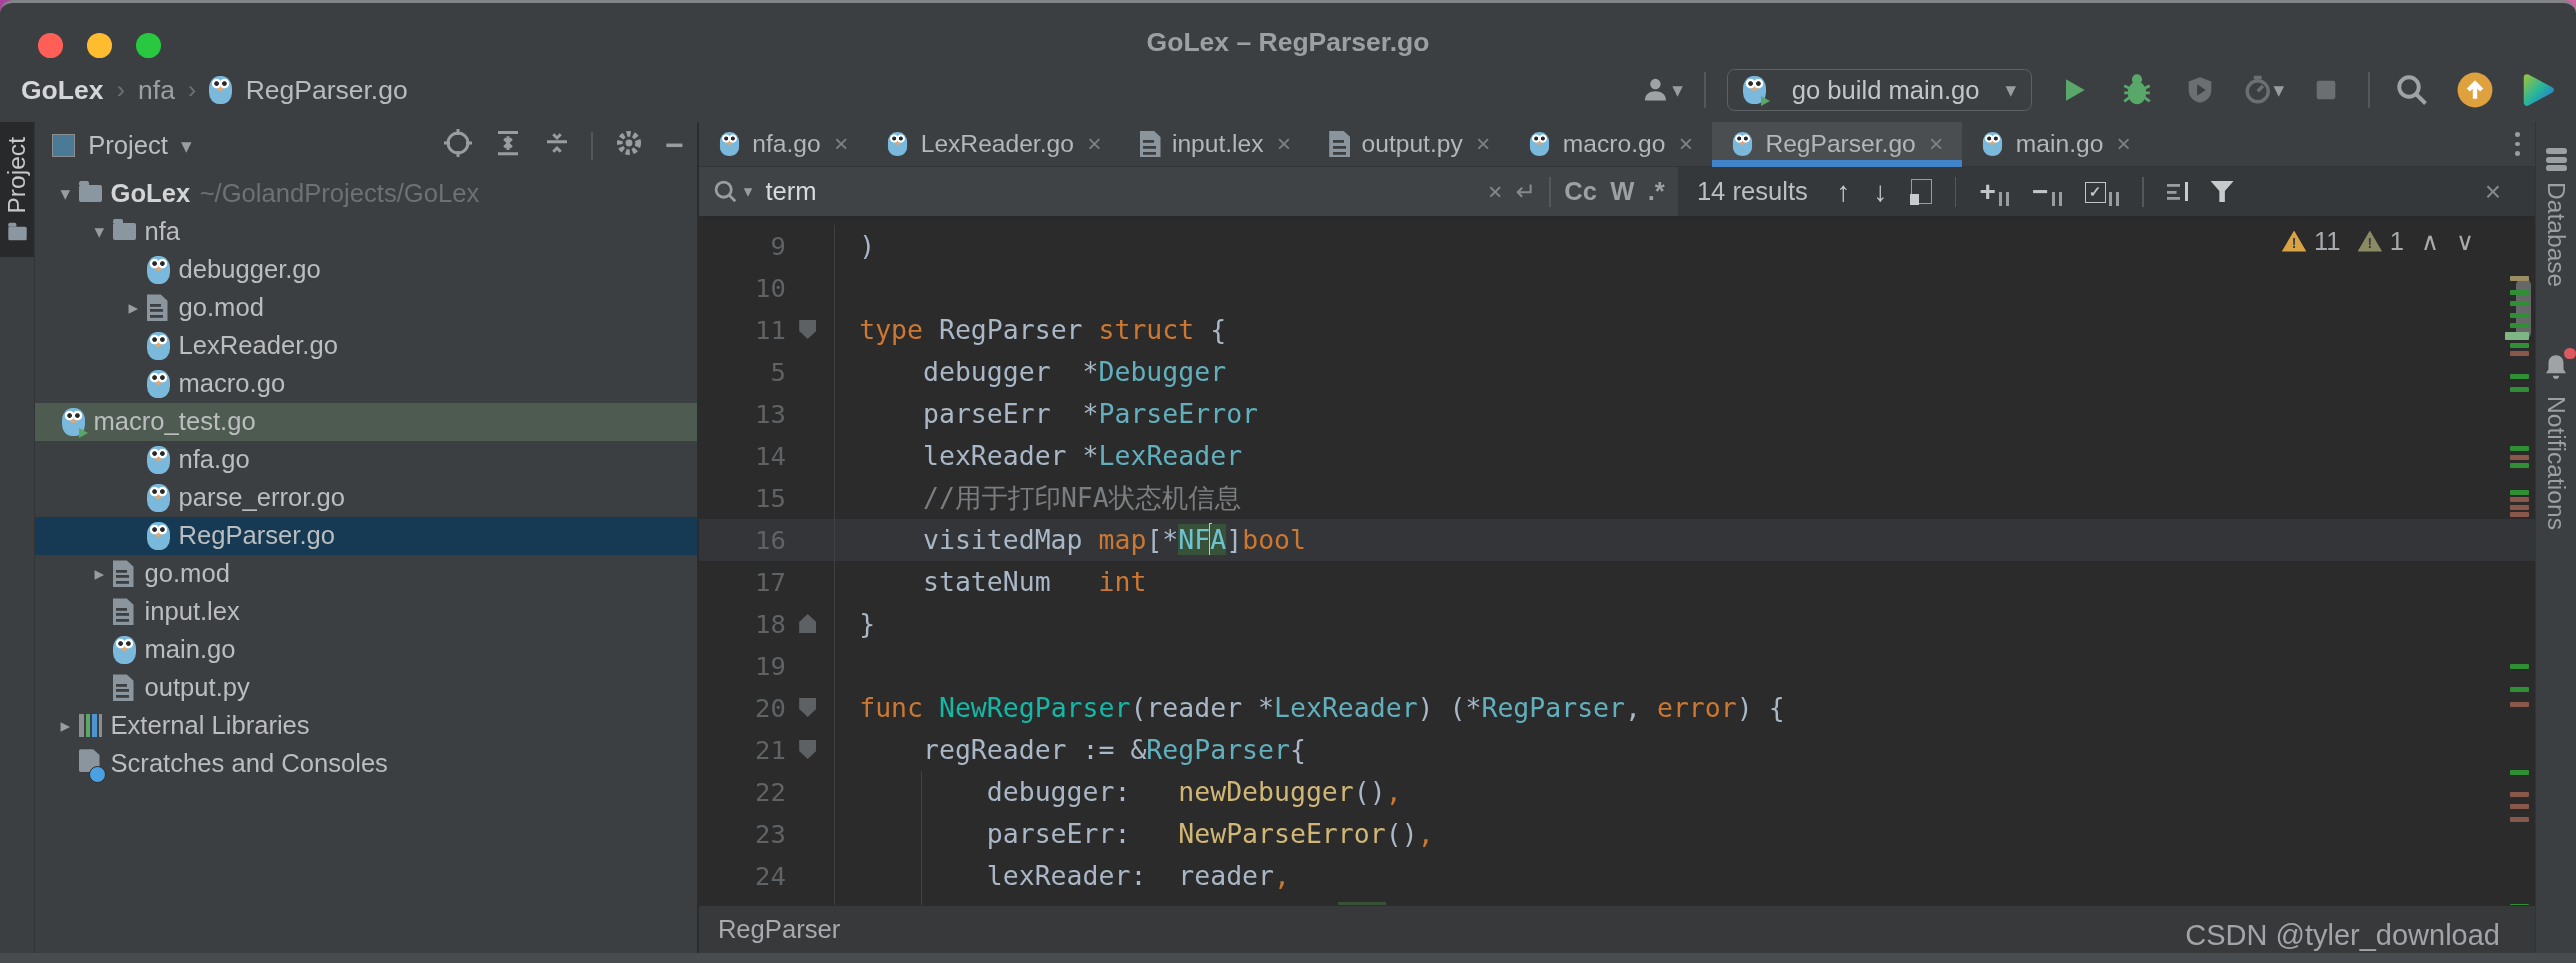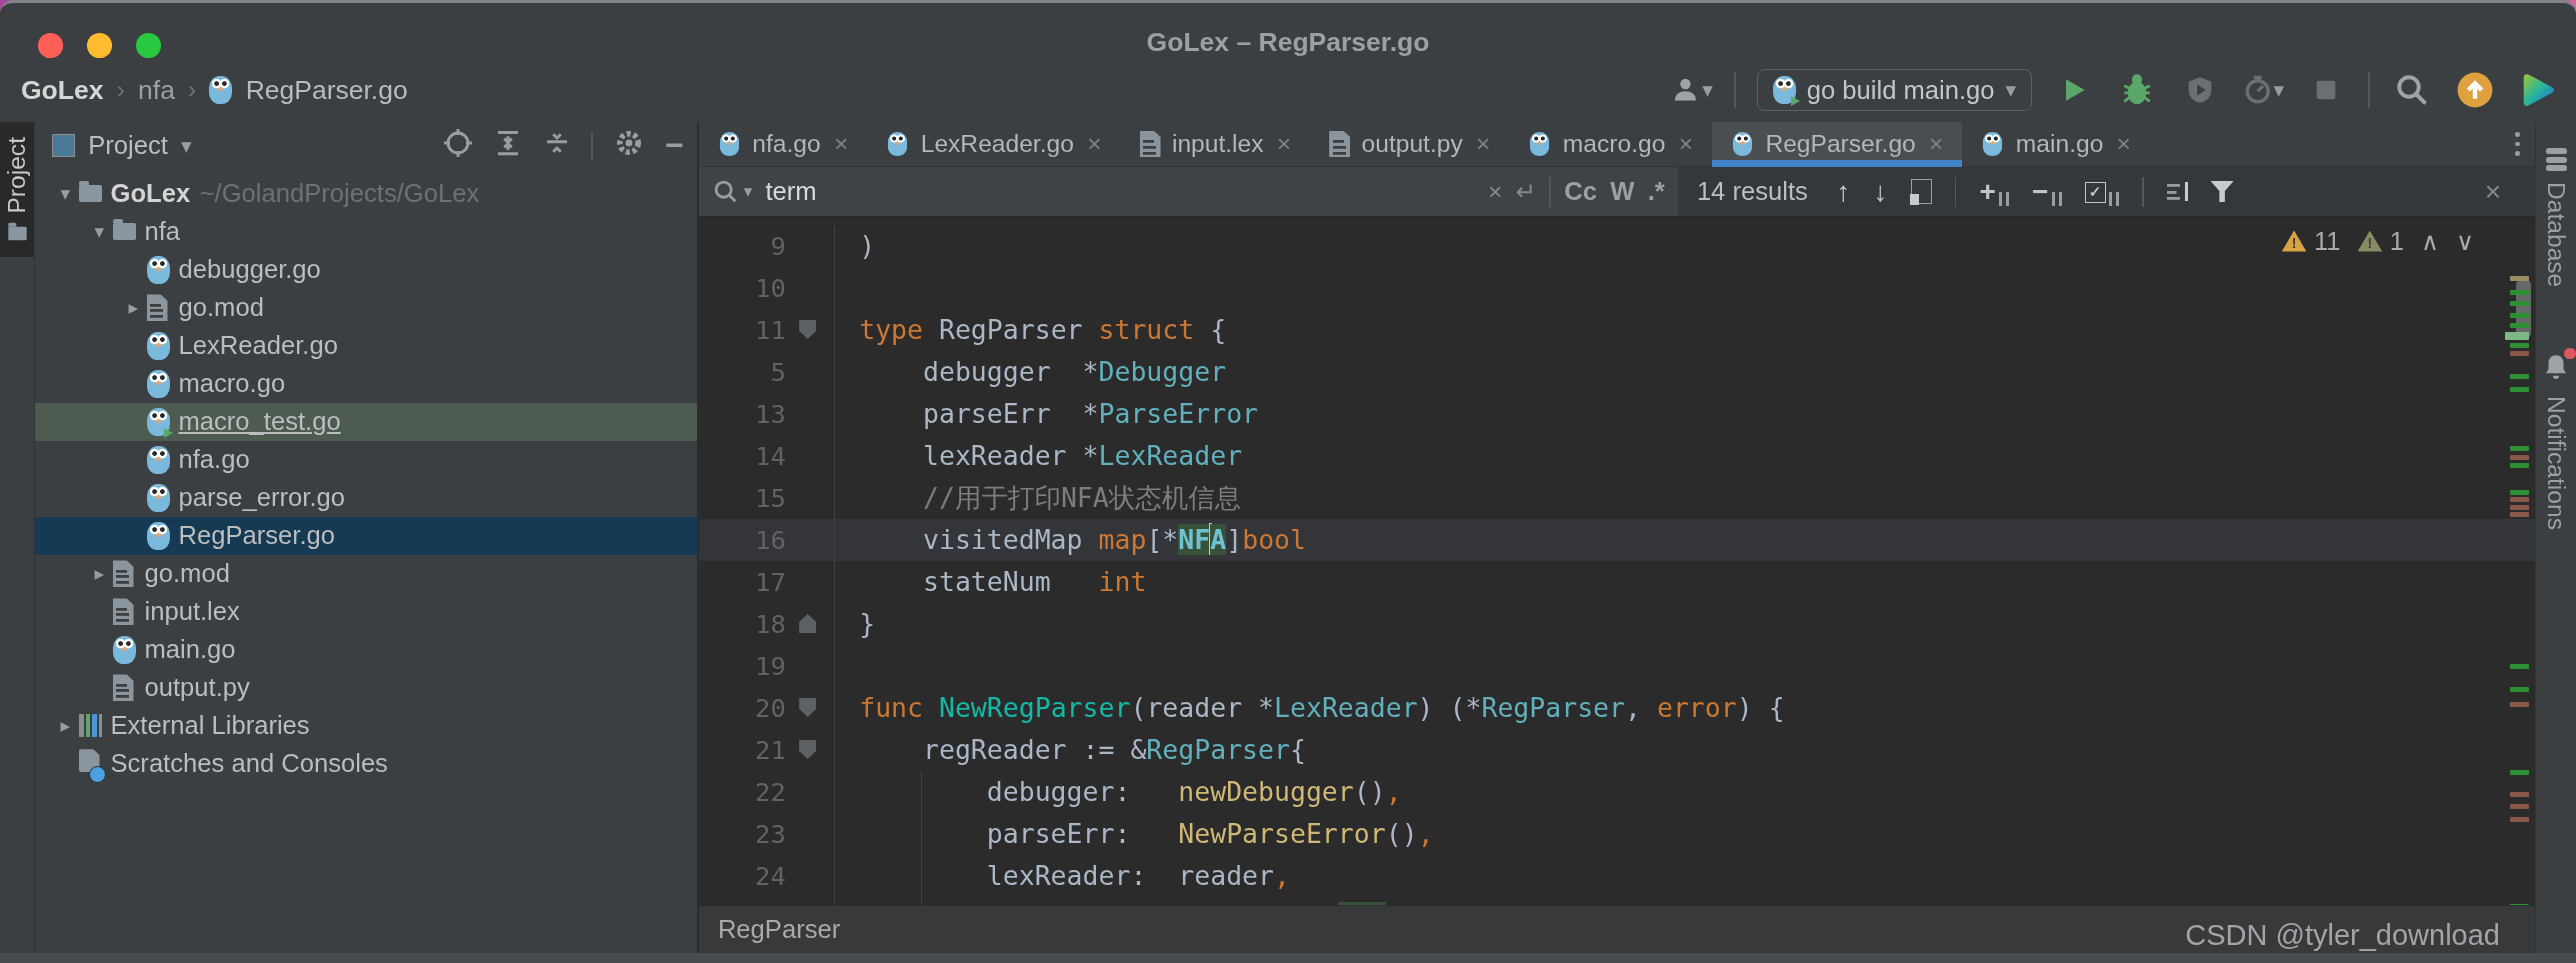--- a/index.html
+++ b/index.html
@@ -18,21 +18,21 @@
              font-size:26.5px;font-weight:bold;}
 
   
   .toolrow{height:64px;display:flex;align-items:center;justify-content:space-between;padding:0 17px 0 21px;}
   .crumbs{display:flex;align-items:center;gap:13.2px;font-size:26.5px;color:#9da0a3;}
   .crumb-project{color:#d4d6d8;font-weight:bold;}
   .crumb-sep{color:#6f7274;font-size:24.6px;}
   .crumb-file{color:#b9bcbe;}
   .toolbar-right{display:flex;align-items:center;gap:21px;}
   .vdiv{width:1.9px;height:36px;background:#55585a;}
-  .runbox{display:flex;align-items:center;gap:11px;border:1.9px solid #5e6264;border-radius:7.6px;
+  .runbox{display:flex;align-items:center;gap:26px;border:1.9px solid #5e6264;border-radius:7.6px;
           padding:5.7px 15px;color:#c3c6c8;font-size:25.6px;}
   .chev{color:#9a9da0;font-size:21px;}
   .ibtn{display:flex;align-items:center;justify-content:center;width:42px;height:42px;}
 
   
   .i-gopher{display:inline-block;width:23px;height:28px;border-radius:45% 45% 42% 42%;
     background-color:#7ab8dc;position:relative;flex:none;
     background-image:
       radial-gradient(circle at 33% 27%,#26282a 0 1.9px,transparent 2.8px),
       radial-gradient(circle at 67% 27%,#26282a 0 1.9px,transparent 2.8px),
@@ -127,21 +127,21 @@
   .crow{display:flex;height:42px;line-height:42px;font-family:"DejaVu Sans Mono",monospace;font-size:26.5px;white-space:pre;}
   .crow.cur{background:#333539;}
   .ln{width:87px;text-align:right;color:#606366;flex:none;font-size:25.6px;}
   .fold{width:42px;flex:none;position:relative;border-right:1.9px solid #3e4144;margin-left:5.7px;}
   .fold.f-down::before,.fold.f-up::before{content:"";position:absolute;left:7.6px;top:11.4px;width:17px;height:19px;background:#5d6164;}
   .fold.f-down::before{clip-path:polygon(0 0,100% 0,100% 58%,50% 100%,0 58%);}
   .fold.f-up::before{clip-path:polygon(0 42%,50% 0,100% 42%,100% 100%,0 100%);}
   .ctext{padding-left:24.6px;position:relative;}
   .tk-pl{color:#A9B7C6}.tk-kw{color:#CC7832}.tk-typ{color:#62B0BE}.tk-fld{color:#A9B7C6}
   .tk-fn{color:#14b8a6}.tk-call{color:#D0B776}.tk-cmt{color:#7A7E81}.tk-comma{color:#CC7832}
-  .tk-hl{color:#6fc2cf;background:#375239;font-weight:bold;}
+  .tk-hl{color:#6fc2cf;background:#375239;}
   .caret{display:inline-block;width:2.8px;height:32px;background:#c4c6c8;vertical-align:-6.6px;margin:0 -1.4px;}
   .guide{position:absolute;left:86px;top:0;bottom:0;width:0.9px;background:#404346;}
 
   .inspections{position:absolute;top:9.5px;right:61px;display:flex;align-items:center;gap:17px;
                color:#a8abad;font-size:25.6px;}
   .warn-tri{width:24.6px;height:21px;clip-path:polygon(50% 0,100% 100%,0 100%);display:flex;
             align-items:flex-end;justify-content:center;color:#3c3f41;font-size:14px;font-weight:bold;line-height:17px;}
   .warn-tri.yellow{background:#d9a343;}
   .warn-tri.olive{background:#8a8a63;}
   .insp-chev{color:#a8abad;font-size:24.6px;}
@@ -356,21 +356,21 @@
             </span>
             <span class="tlabel">LexReader.go</span>
           </div>
           <div class="trow" style="padding-left: 85px;">
             <span class="tchev"></span>
             <span class="ticon">
               <span class="i-gopher"></span>
             </span>
             <span class="tlabel">macro.go</span>
           </div>
-          <div class="trow highlighted" style="padding-left: 85px; text-decoration: underline;">
+          <div class="trow highlighted" style="">
             <span class="tchev"></span>
             <span class="ticon">
               <span class="i-gopher badge"></span>
             </span>
             <span class="tlabel">macro_test.go</span>
           </div>
           <div class="trow" style="padding-left: 85px;">
             <span class="tchev"></span>
             <span class="ticon">
               <span class="i-gopher"></span>

